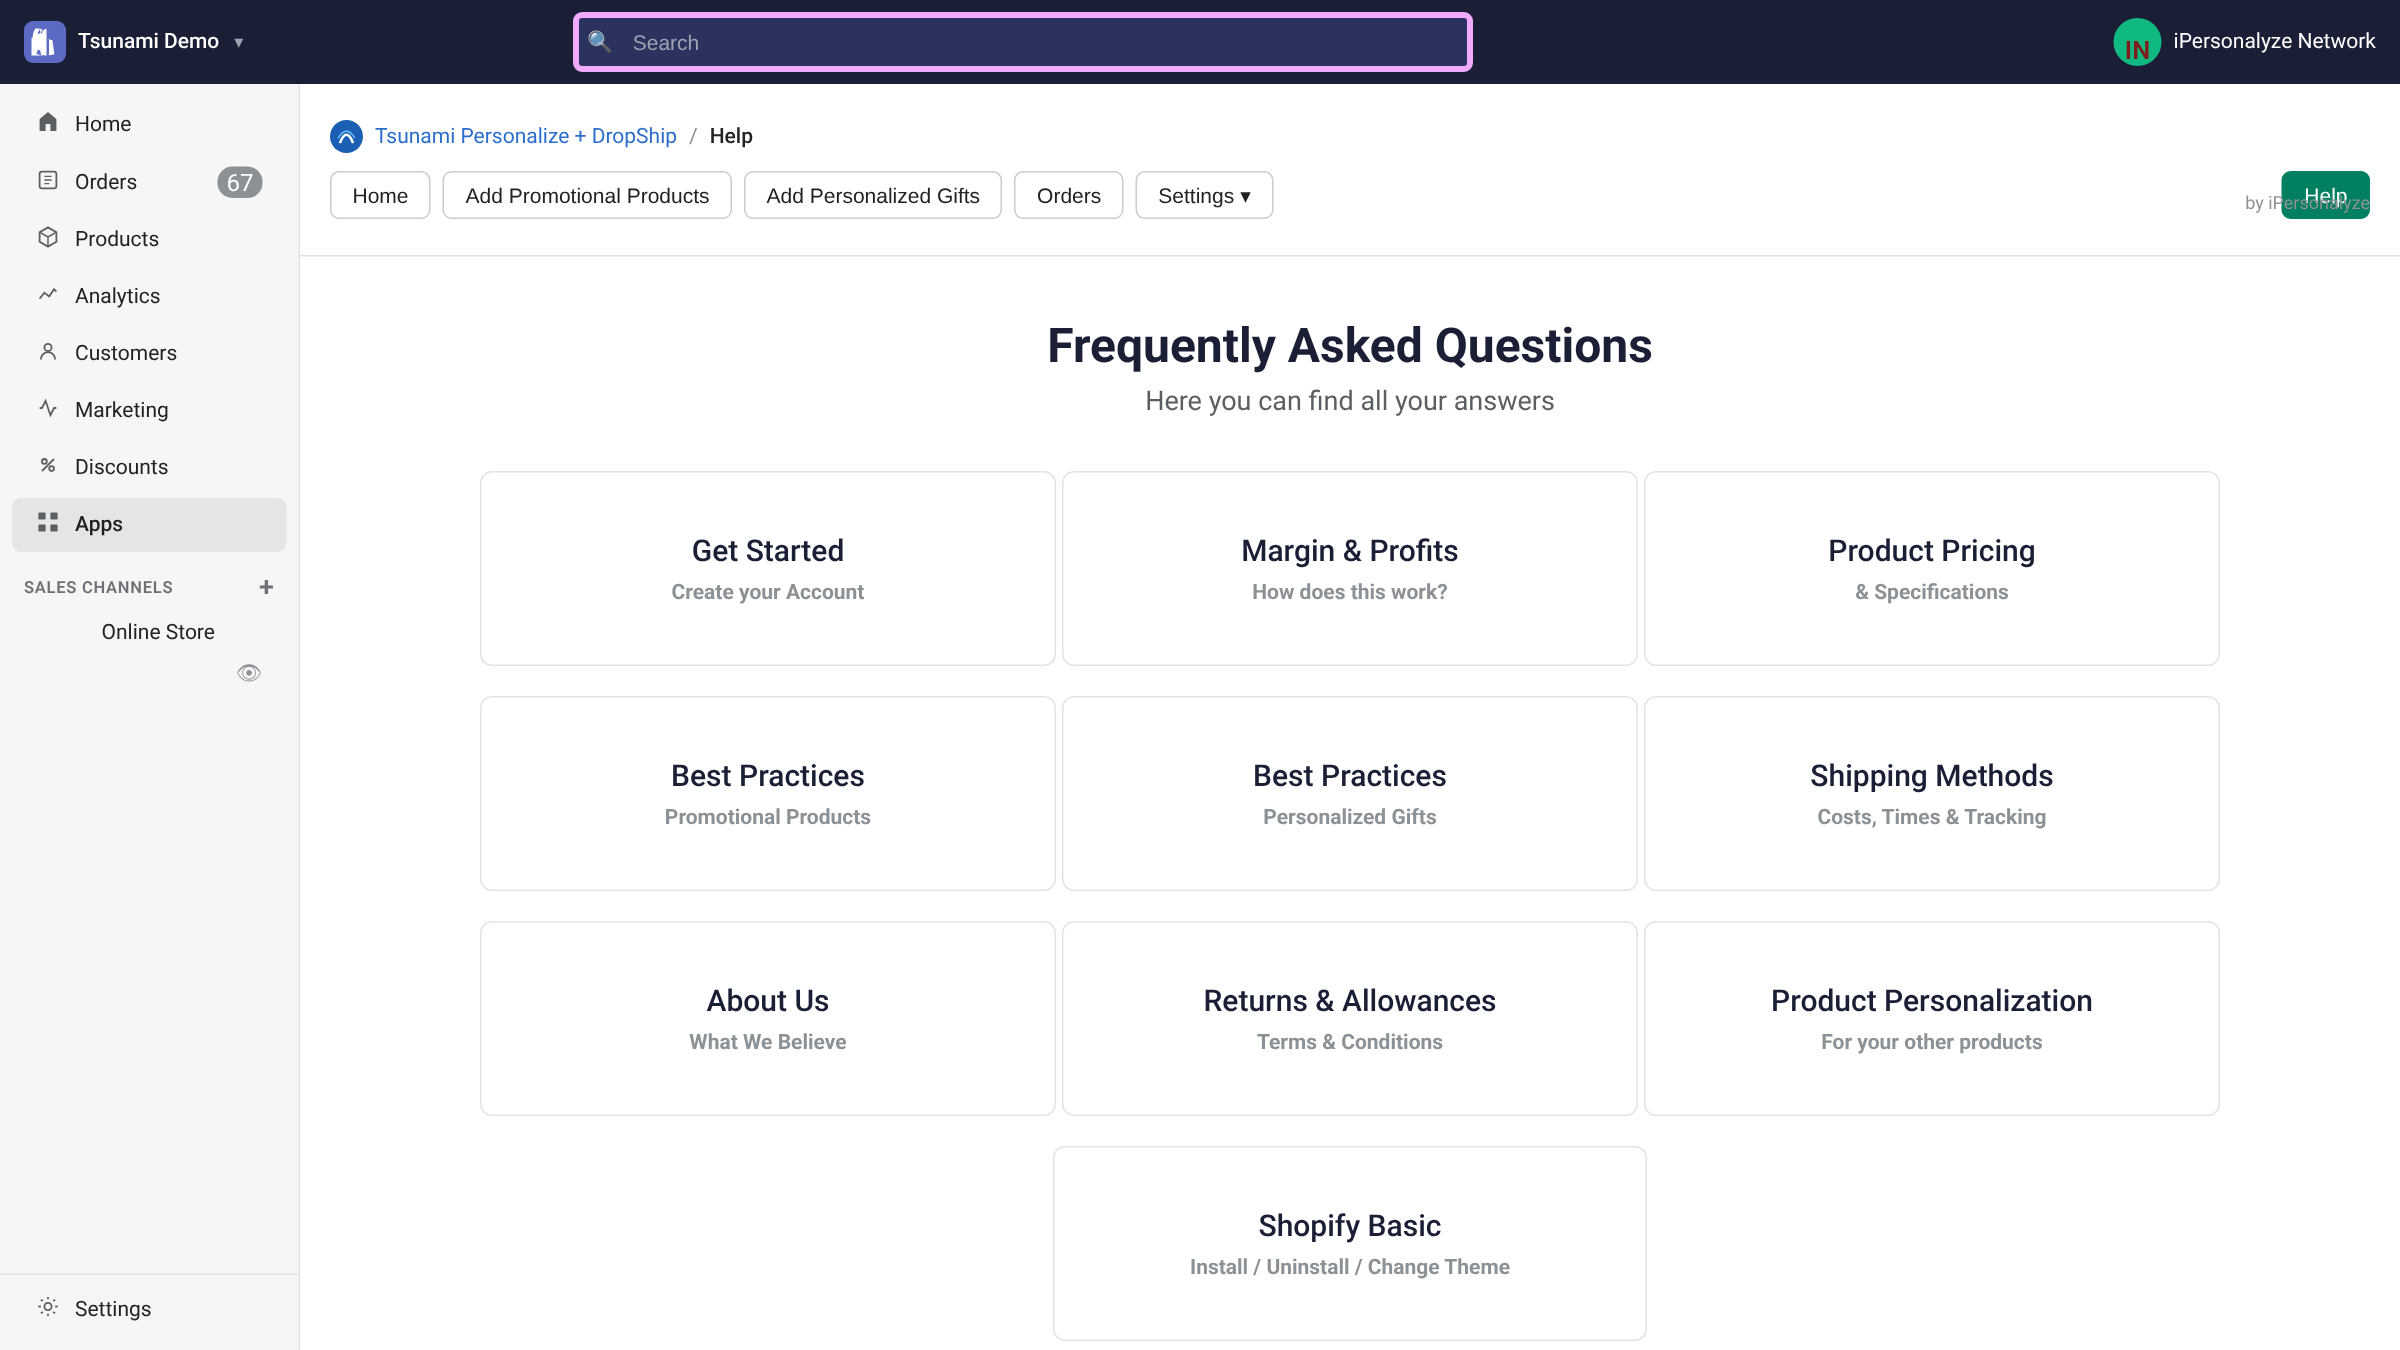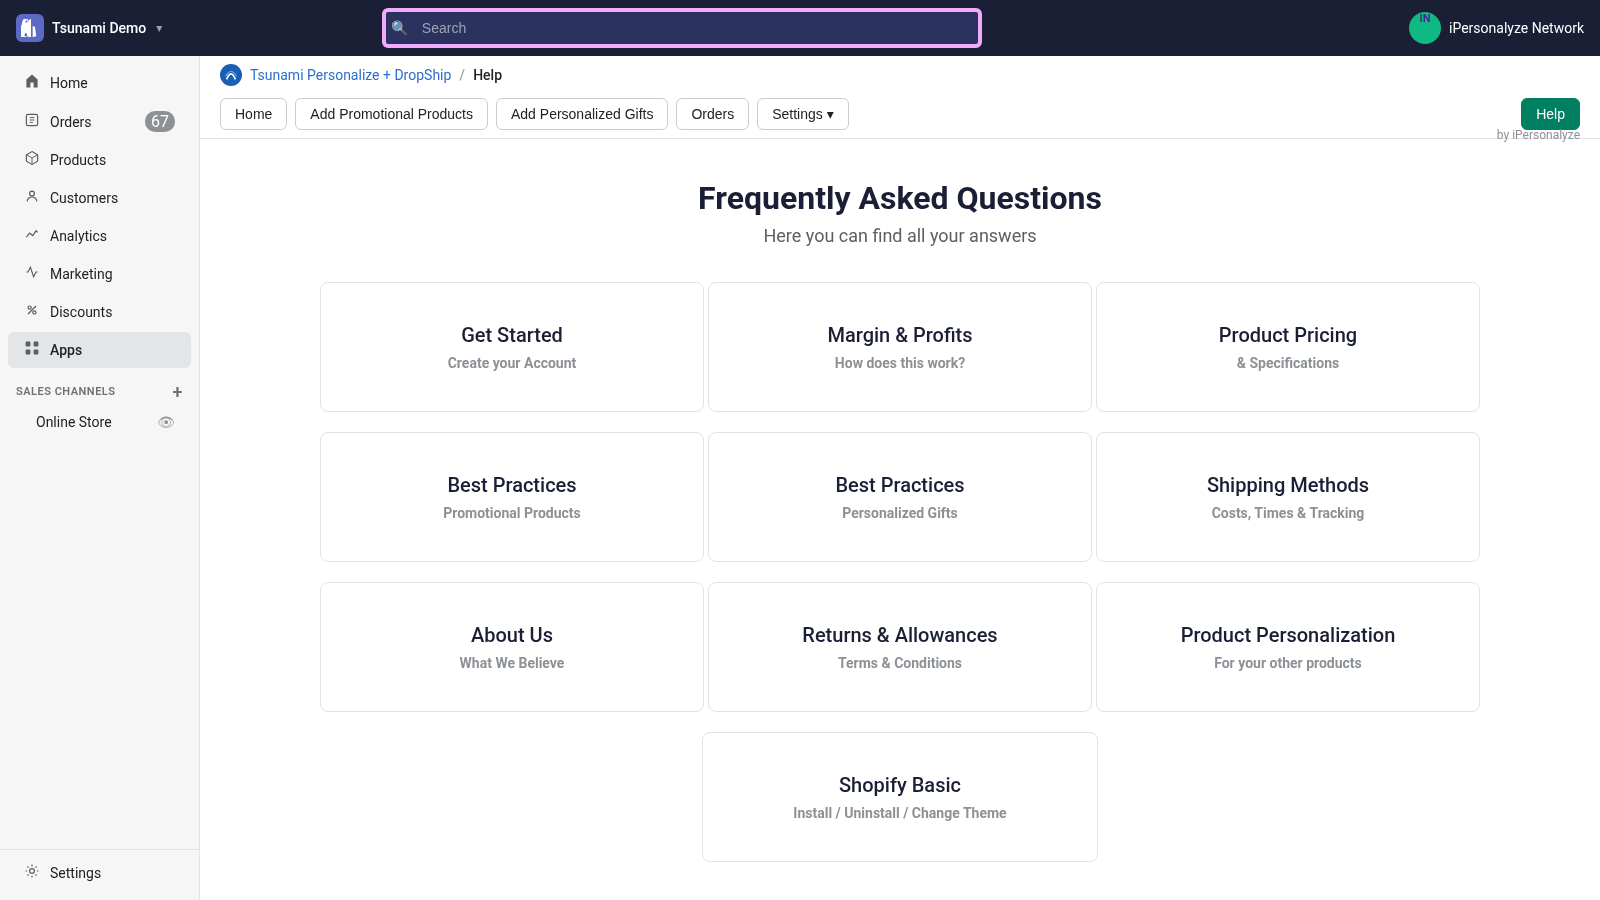--- a/index.html
+++ b/index.html
@@ -67,24 +67,24 @@
       display: flex;
       align-items: center;
       gap: 8px;
     }
     .user-avatar {
       width: 32px;
       height: 32px;
       background: #10b981;
       border-radius: 50%;
       display: flex;
-      align-items: flex-start;
+      align-items: flex-end;
       justify-content: center;
-      color: #4c1d95;
-      font-size: 11px;
+      color: #7f1d1d;
+      font-size: 17px;
       font-weight: 600;
     }
     .user-name { color: white; font-size: 14px; }
 
     
     .app-layout {
       display: flex;
       flex: 1;
       overflow: hidden;
     }
@@ -144,41 +144,42 @@
     .sidebar-sub-item {
       display: flex;
       align-items: center;
       padding: 7px 16px 7px 28px;
       gap: 10px;
       cursor: pointer;
       font-size: 14px;
       color: #202223;
       border-radius: 6px;
       margin: 1px 8px;
+      flex-direction: column;
     }
     .eye-icon { color: #8c9196; font-size: 14px; margin-left: auto; }
 
     .sidebar-bottom {
       margin-top: auto;
       border-top: 1px solid #e1e3e5;
       padding-top: 4px;
     }
 
     
     .main-content {
       flex: 1;
       overflow-y: auto;
       background: white;
     }
 
     
     .app-header {
       background: white;
       border-bottom: 1px solid #e1e3e5;
-      padding: 8px 20px;
+      padding: 24px 20px;
     }
     .breadcrumb {
       display: flex;
       align-items: center;
       gap: 8px;
       margin-bottom: 12px;
       font-size: 14px;
     }
     .breadcrumb-text { color: #2c6ecb; }
     .breadcrumb-sep { color: #8c9196; }
@@ -327,33 +328,33 @@
         <svg width="16" height="16" viewBox="0 0 20 20" fill="#5c5f62">
             <path d="M10 2l7 4v8l-7 4-7-4V6z" fill="none" stroke="#5c5f62" stroke-width="1.5"></path>
             <path d="M10 10l7-4M10 10v8M10 10L3 6" stroke="#5c5f62" stroke-width="1.2"></path>
           </svg>
       </span>
       <span>Products</span>
     </div>
     <div class="sidebar-item">
       <span class="sidebar-icon">
         <svg width="16" height="16" viewBox="0 0 20 20" fill="#5c5f62">
+            <path d="M3 14l4-5 4 3 4-6 2 2" fill="none" stroke="#5c5f62" stroke-width="1.5"></path>
+          </svg>
+      </span>
+      <span>Analytics</span>
+    </div>
+    <div class="sidebar-item">
+      <span class="sidebar-icon">
+        <svg width="16" height="16" viewBox="0 0 20 20" fill="#5c5f62">
             <circle cx="10" cy="7" r="3" fill="none" stroke="#5c5f62" stroke-width="1.5"></circle>
             <path d="M4 17c0-3.3 2.7-6 6-6s6 2.7 6 6" fill="none" stroke="#5c5f62" stroke-width="1.5"></path>
           </svg>
       </span>
       <span>Customers</span>
-    </div>
-    <div class="sidebar-item">
-      <span class="sidebar-icon">
-        <svg width="16" height="16" viewBox="0 0 20 20" fill="#5c5f62">
-            <path d="M3 14l4-5 4 3 4-6 2 2" fill="none" stroke="#5c5f62" stroke-width="1.5"></path>
-          </svg>
-      </span>
-      <span>Analytics</span>
     </div>
     <div class="sidebar-item">
       <span class="sidebar-icon">
         <svg width="16" height="16" viewBox="0 0 20 20" fill="none" stroke="#5c5f62" stroke-width="1.5">
             <path d="M3 10h2l3-6 4 12 3-6h2"></path>
           </svg>
       </span>
       <span>Marketing</span>
     </div>
     <div class="sidebar-item">

